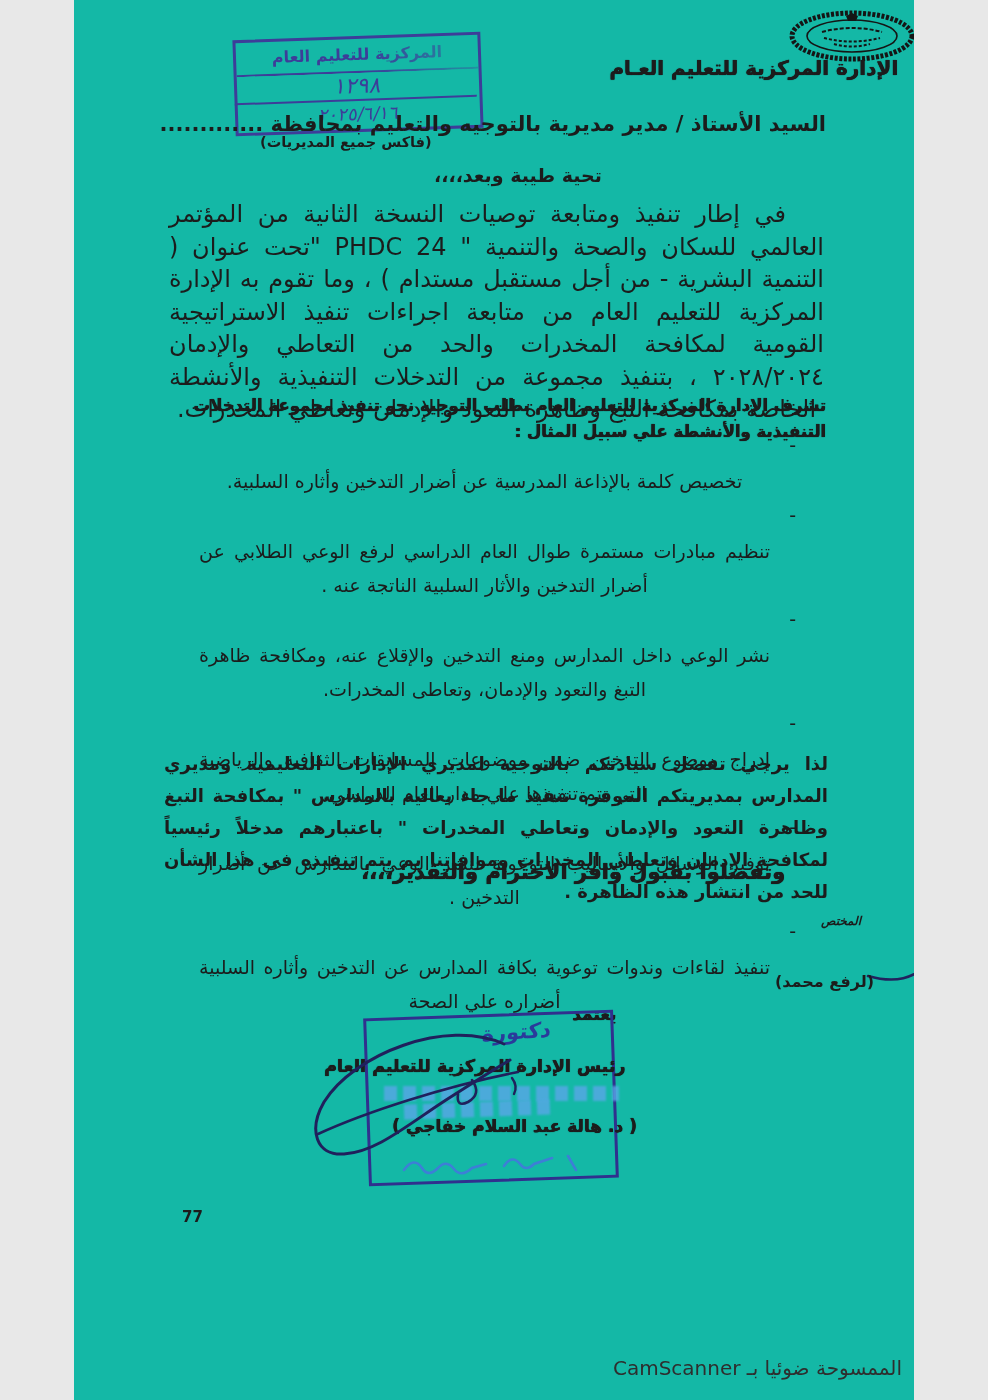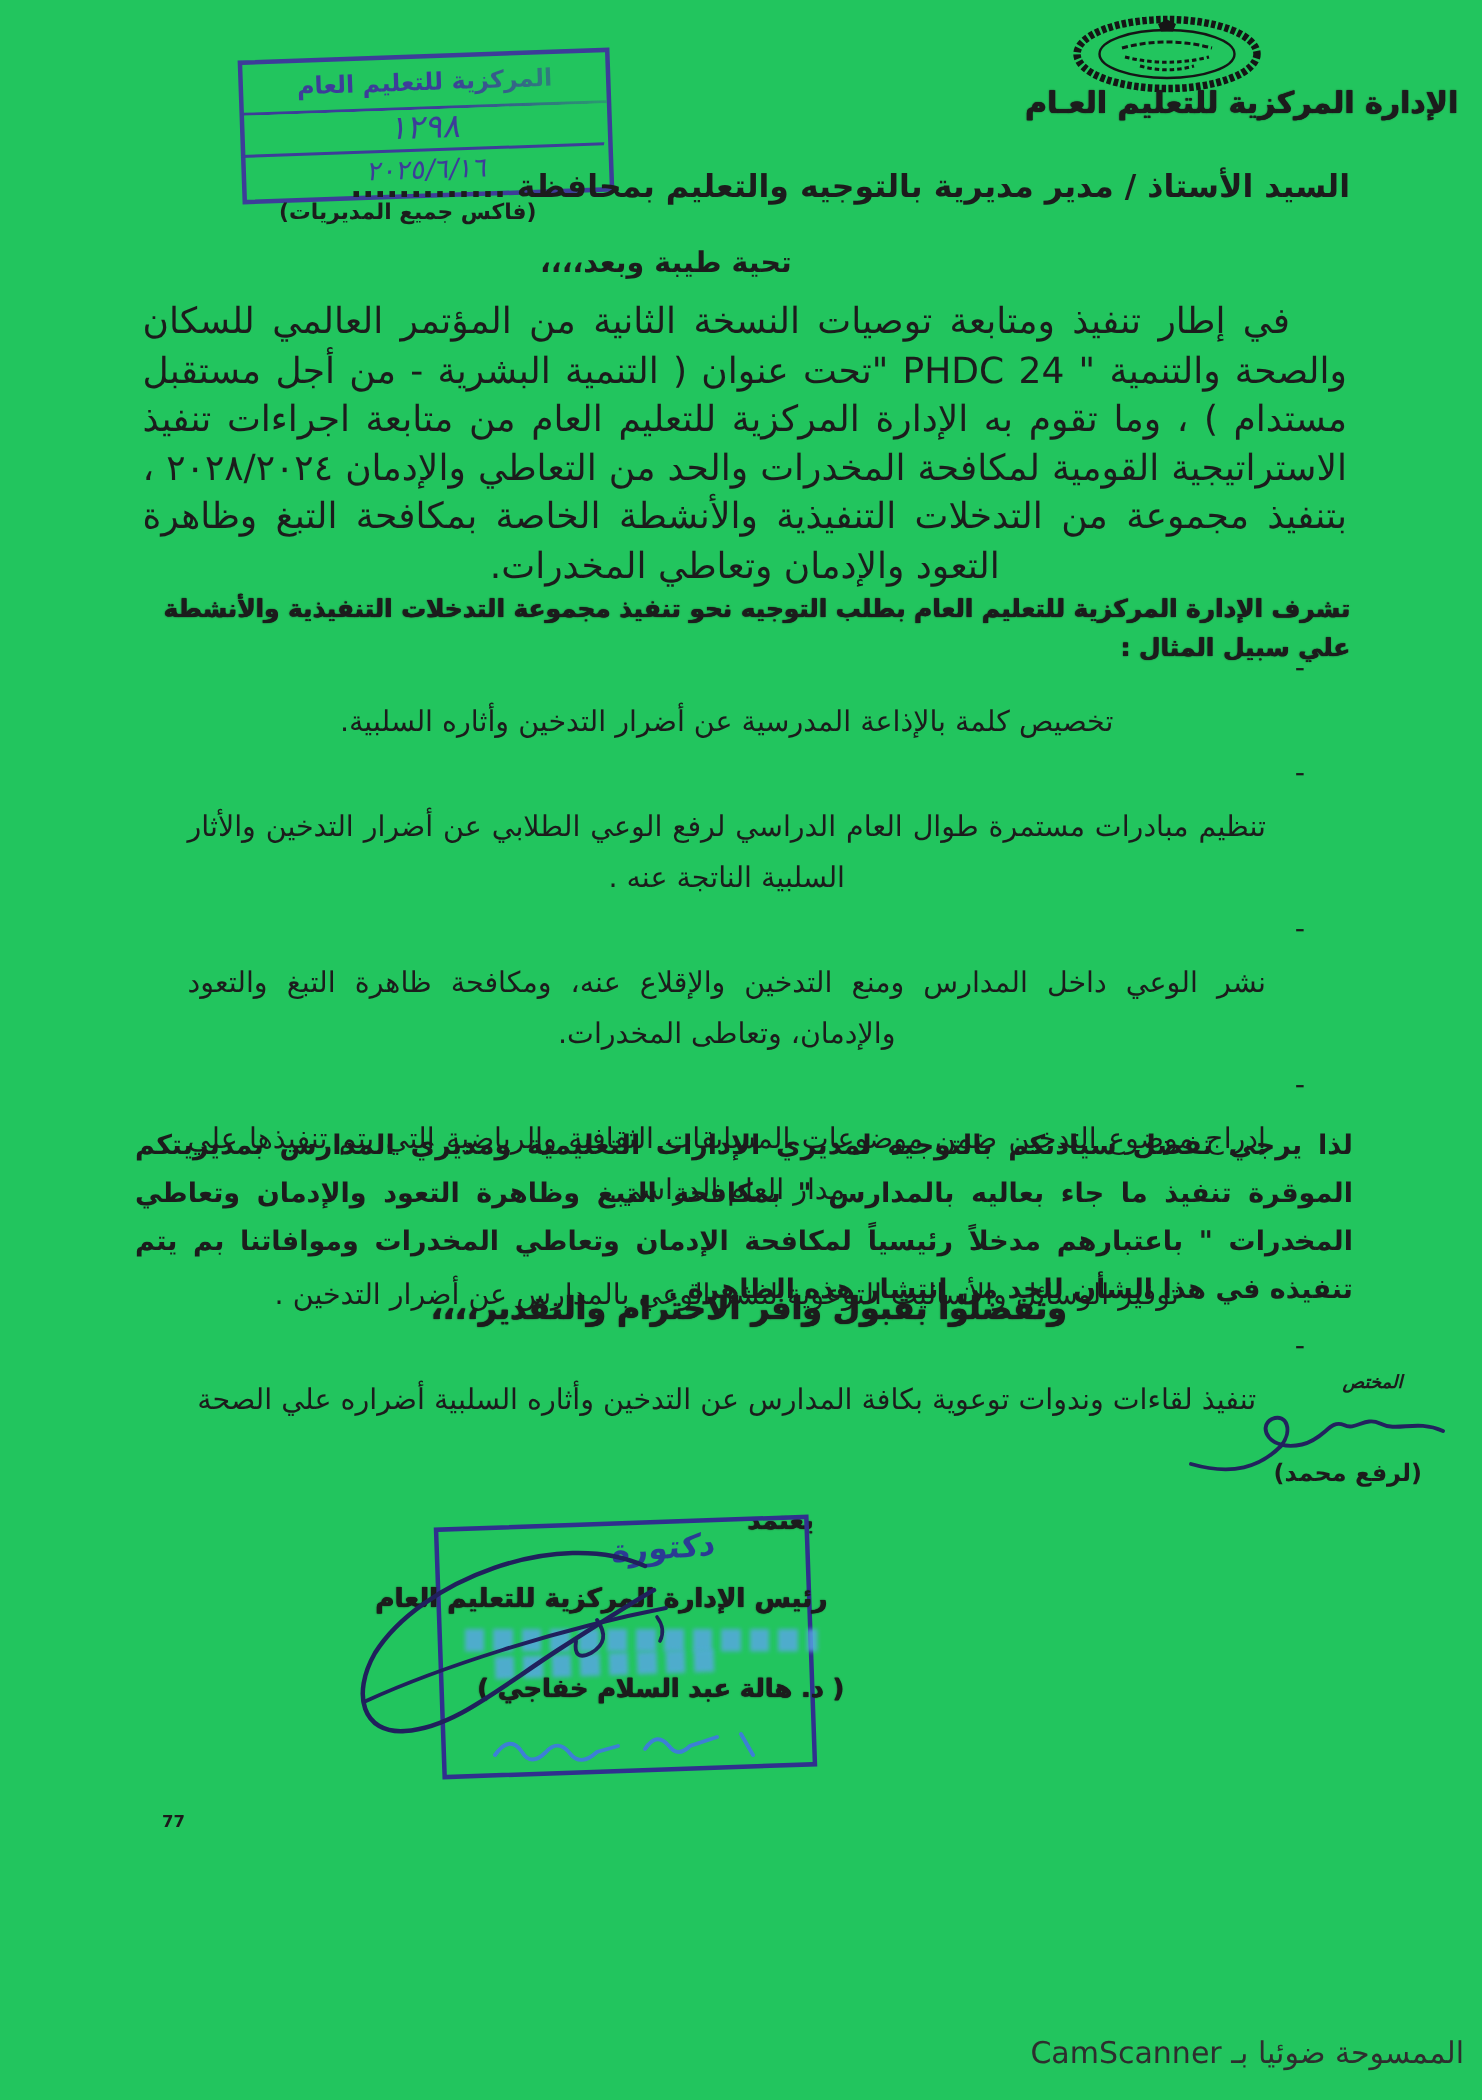--- a/index.html
+++ b/index.html
@@ -1,18 +1,18 @@
 <!DOCTYPE html>
 <html lang="ar"><head>
 <meta charset="utf-8">
 <style>
   html,body{margin:0;padding:0;background:#e8e8e8;}
   .page{
-    position:relative;width:988px;height:1400px;margin:0 auto;
-    background:#22c55e;overflow:hidden;
+    position:relative;width:840px;height:1400px;margin:0 auto;
+    background:#14b8a6;overflow:hidden;
     font-family:"DejaVu Sans",sans-serif;color:#1c1c1c;direction:rtl;
   }
   .abs{position:absolute;}
   .nowrap{white-space:nowrap;}
   .bold{font-weight:bold;}
   
   .kufi{font-weight:bold;text-shadow:0 0 1px currentColor,.5px .4px 0 currentColor;}
   .just{text-align:justify;text-align-last:center;}
   .justr{text-align:justify;text-align-last:right;}
 
@@ -65,21 +65,21 @@
   .noise{position:absolute;height:15px;filter:blur(1.3px);opacity:.8;
     background:repeating-linear-gradient(90deg,#59a7e8 0 13px,transparent 13px 19px);}
   .n1{left:310px;top:1086px;width:235px;}
   .n2{left:330px;top:1102px;width:150px;transform:rotate(-2deg);}
   .approver-title{left:250px;top:1056px;font-size:17.5px;}
   .approver-name{left:318px;top:1116px;font-size:17px;}
   .sig2{left:222px;top:1016px;width:230px;height:165px;}
   .sig3{left:322px;top:1146px;width:185px;height:40px;}
 
   
-  .page-num{left:108px;top:1208px;font-size:11px;font-weight:bold;direction:ltr;}
+  .page-num{left:108px;top:1208px;font-size:15px;font-weight:bold;direction:ltr;}
   .scan-note{right:12px;top:1356px;font-size:20px;color:#2e2e2e;}
 </style>
 </head>
 <body>
 
 <div class="page">
 
   <svg class="abs logo" viewBox="0 0 132 52">
     <ellipse cx="66" cy="26" rx="60" ry="23" fill="none" stroke="#151515" stroke-width="5" stroke-dasharray="3 1.6"></ellipse>
     <ellipse cx="66" cy="26" rx="45" ry="16" fill="none" stroke="#151515" stroke-width="1.6"></ellipse>

